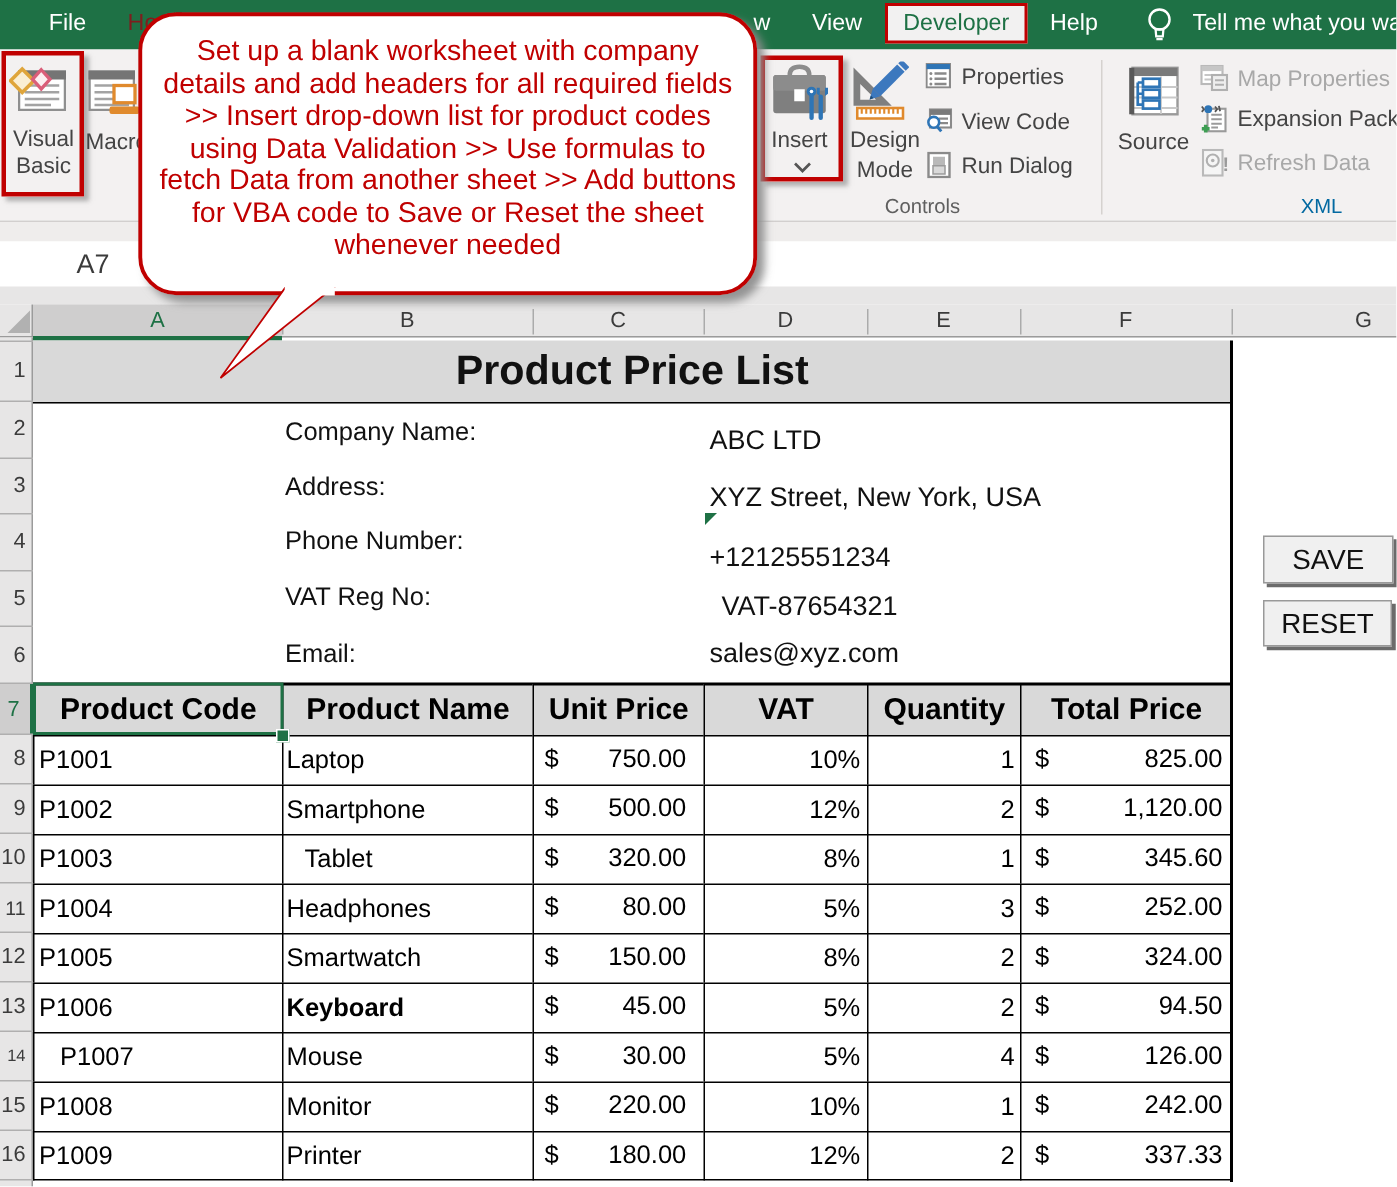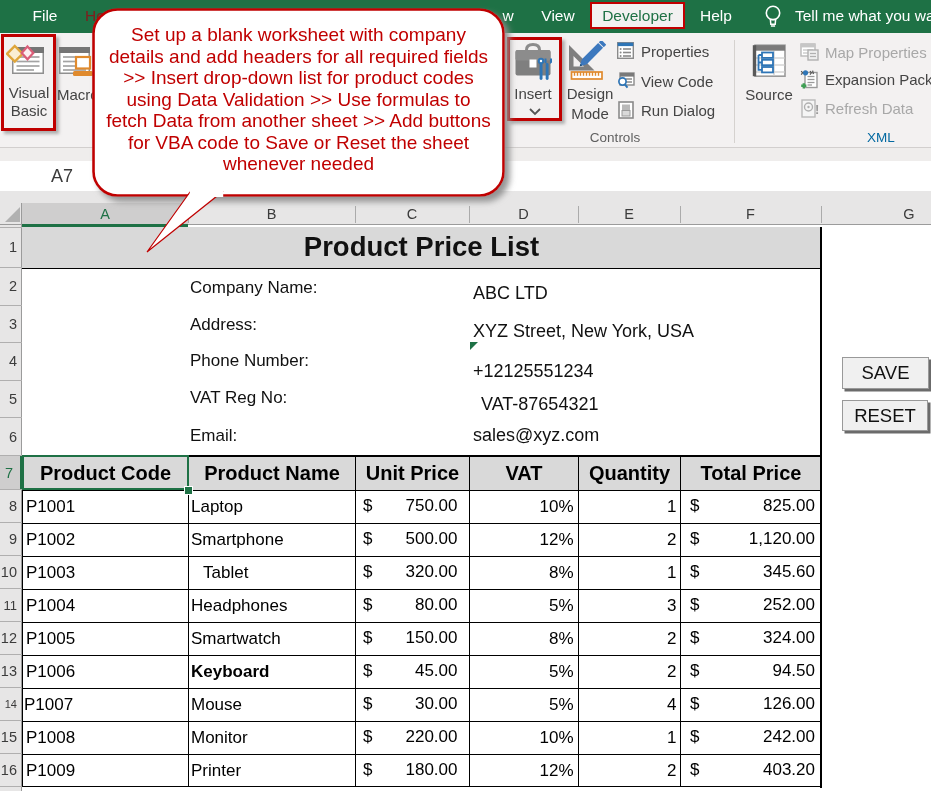--- a/index.html
+++ b/index.html
@@ -317,21 +317,21 @@
 <div class="abs cl" style="left:22px;top:654.5px;width:166px;height:33.0px;background:#fff;border-left:1px solid #000;border-top:1px solid #000;box-sizing:border-box;padding-left:3px;padding-right:4px;font-size:17px;font-weight:normal;color:#000;">P1006</div>
 <div class="abs cl" style="left:188px;top:654.5px;width:167px;height:33.0px;background:#fff;border-left:1px solid #000;border-top:1px solid #000;box-sizing:border-box;padding-left:2px;padding-right:4px;font-size:17px;font-weight:bold;color:#000;">Keyboard</div>
 <div class="abs" style="left:355px;top:654.5px;width:114px;height:33.0px;background:#fff;border-left:1px solid #000;border-top:1px solid #000;box-sizing:border-box;"></div>
 <div class="abs cl" style="left:363px;top:654.5px;width:20px;height:33.0px;font-size:17px;color:#000;">$</div>
 <div class="abs cr" style="left:355px;top:654.5px;width:102.5px;height:33.0px;font-size:17px;color:#000;">45.00</div>
 <div class="abs cr" style="left:469px;top:654.5px;width:109px;height:33.0px;background:#fff;border-left:1px solid #000;border-top:1px solid #000;box-sizing:border-box;padding-left:4px;padding-right:4.5px;font-size:17px;font-weight:normal;color:#000;">5%</div>
 <div class="abs cr" style="left:578px;top:654.5px;width:102px;height:33.0px;background:#fff;border-left:1px solid #000;border-top:1px solid #000;box-sizing:border-box;padding-left:4px;padding-right:3.5px;font-size:17px;font-weight:normal;color:#000;">2</div>
 <div class="abs" style="left:680px;top:654.5px;width:141px;height:33.0px;background:#fff;border-left:1px solid #000;border-top:1px solid #000;box-sizing:border-box;"></div>
 <div class="abs cl" style="left:690px;top:654.5px;width:20px;height:33.0px;font-size:17px;color:#000;">$</div>
 <div class="abs cr" style="left:680px;top:654.5px;width:135px;height:33.0px;font-size:17px;color:#000;">94.50</div>
-<div class="abs cl" style="left:22px;top:687.5px;width:166px;height:33.0px;background:#fff;border-left:1px solid #000;border-top:1px solid #000;box-sizing:border-box;padding-left:1px;padding-right:4px;font-size:17px;font-weight:normal;color:#000;">P1007</div>
+<div class="abs cl" style="left:22px;top:687.5px;width:166px;height:33.0px;background:#fff;border-left:1px solid #000;border-top:1px solid #000;box-sizing:border-box;padding-left:17px;padding-right:4px;font-size:17px;font-weight:normal;color:#000;">P1007</div>
 <div class="abs cl" style="left:188px;top:687.5px;width:167px;height:33.0px;background:#fff;border-left:1px solid #000;border-top:1px solid #000;box-sizing:border-box;padding-left:2px;padding-right:4px;font-size:17px;font-weight:normal;color:#000;">Mouse</div>
 <div class="abs" style="left:355px;top:687.5px;width:114px;height:33.0px;background:#fff;border-left:1px solid #000;border-top:1px solid #000;box-sizing:border-box;"></div>
 <div class="abs cl" style="left:363px;top:687.5px;width:20px;height:33.0px;font-size:17px;color:#000;">$</div>
 <div class="abs cr" style="left:355px;top:687.5px;width:102.5px;height:33.0px;font-size:17px;color:#000;">30.00</div>
 <div class="abs cr" style="left:469px;top:687.5px;width:109px;height:33.0px;background:#fff;border-left:1px solid #000;border-top:1px solid #000;box-sizing:border-box;padding-left:4px;padding-right:4.5px;font-size:17px;font-weight:normal;color:#000;">5%</div>
 <div class="abs cr" style="left:578px;top:687.5px;width:102px;height:33.0px;background:#fff;border-left:1px solid #000;border-top:1px solid #000;box-sizing:border-box;padding-left:4px;padding-right:3.5px;font-size:17px;font-weight:normal;color:#000;">4</div>
 <div class="abs" style="left:680px;top:687.5px;width:141px;height:33.0px;background:#fff;border-left:1px solid #000;border-top:1px solid #000;box-sizing:border-box;"></div>
 <div class="abs cl" style="left:690px;top:687.5px;width:20px;height:33.0px;font-size:17px;color:#000;">$</div>
 <div class="abs cr" style="left:680px;top:687.5px;width:135px;height:33.0px;font-size:17px;color:#000;">126.00</div>
 <div class="abs cl" style="left:22px;top:720.5px;width:166px;height:33.0px;background:#fff;border-left:1px solid #000;border-top:1px solid #000;box-sizing:border-box;padding-left:3px;padding-right:4px;font-size:17px;font-weight:normal;color:#000;">P1008</div>
@@ -346,21 +346,21 @@
 <div class="abs cr" style="left:680px;top:720.5px;width:135px;height:33.0px;font-size:17px;color:#000;">242.00</div>
 <div class="abs cl" style="left:22px;top:753.5px;width:166px;height:33.0px;background:#fff;border-left:1px solid #000;border-top:1px solid #000;box-sizing:border-box;padding-left:3px;padding-right:4px;font-size:17px;font-weight:normal;color:#000;">P1009</div>
 <div class="abs cl" style="left:188px;top:753.5px;width:167px;height:33.0px;background:#fff;border-left:1px solid #000;border-top:1px solid #000;box-sizing:border-box;padding-left:2px;padding-right:4px;font-size:17px;font-weight:normal;color:#000;">Printer</div>
 <div class="abs" style="left:355px;top:753.5px;width:114px;height:33.0px;background:#fff;border-left:1px solid #000;border-top:1px solid #000;box-sizing:border-box;"></div>
 <div class="abs cl" style="left:363px;top:753.5px;width:20px;height:33.0px;font-size:17px;color:#000;">$</div>
 <div class="abs cr" style="left:355px;top:753.5px;width:102.5px;height:33.0px;font-size:17px;color:#000;">180.00</div>
 <div class="abs cr" style="left:469px;top:753.5px;width:109px;height:33.0px;background:#fff;border-left:1px solid #000;border-top:1px solid #000;box-sizing:border-box;padding-left:4px;padding-right:4.5px;font-size:17px;font-weight:normal;color:#000;">12%</div>
 <div class="abs cr" style="left:578px;top:753.5px;width:102px;height:33.0px;background:#fff;border-left:1px solid #000;border-top:1px solid #000;box-sizing:border-box;padding-left:4px;padding-right:3.5px;font-size:17px;font-weight:normal;color:#000;">2</div>
 <div class="abs" style="left:680px;top:753.5px;width:141px;height:33.0px;background:#fff;border-left:1px solid #000;border-top:1px solid #000;box-sizing:border-box;"></div>
 <div class="abs cl" style="left:690px;top:753.5px;width:20px;height:33.0px;font-size:17px;color:#000;">$</div>
-<div class="abs cr" style="left:680px;top:753.5px;width:135px;height:33.0px;font-size:17px;color:#000;">403.20</div>
+<div class="abs cr" style="left:680px;top:753.5px;width:135px;height:33.0px;font-size:17px;color:#000;">337.33</div>
 <div class="abs" style="left:820px;top:227px;width:1.5px;height:560.5px;background:#000;"></div>
 <div class="abs" style="left:22px;top:785.5px;width:799px;height:1.5px;background:#000;"></div>
 <div class="abs" style="left:22px;top:454.5px;width:799px;height:1.5px;background:#000;"></div>
 <div class="abs" style="left:22px;top:454.5px;width:167px;height:35.0px;border:2px solid #1E7145;box-sizing:border-box;"></div>
 <div class="abs" style="left:184px;top:485.5px;width:7px;height:7px;background:#1E7145;border:1px solid #fff;"></div>
 <div class="abs ct" style="left:842px;top:357px;width:87px;height:32px;background:#F0F0F0;border:1px solid #999;box-sizing:border-box;box-shadow:2.5px 2.5px 0 #6b6b6b;font-size:18.5px;color:#111;">SAVE</div>
 <div class="abs ct" style="left:842px;top:400px;width:86px;height:31px;background:#F0F0F0;border:1px solid #999;box-sizing:border-box;box-shadow:2.5px 2.5px 0 #6b6b6b;font-size:18.5px;color:#111;">RESET</div>
 <svg class="abs" style="left:85px;top:2px;" width="444" height="266" viewBox="0 0 444 266">
 <defs>
       <filter id="cs" x="-5%" y="-5%" width="115%" height="115%">

